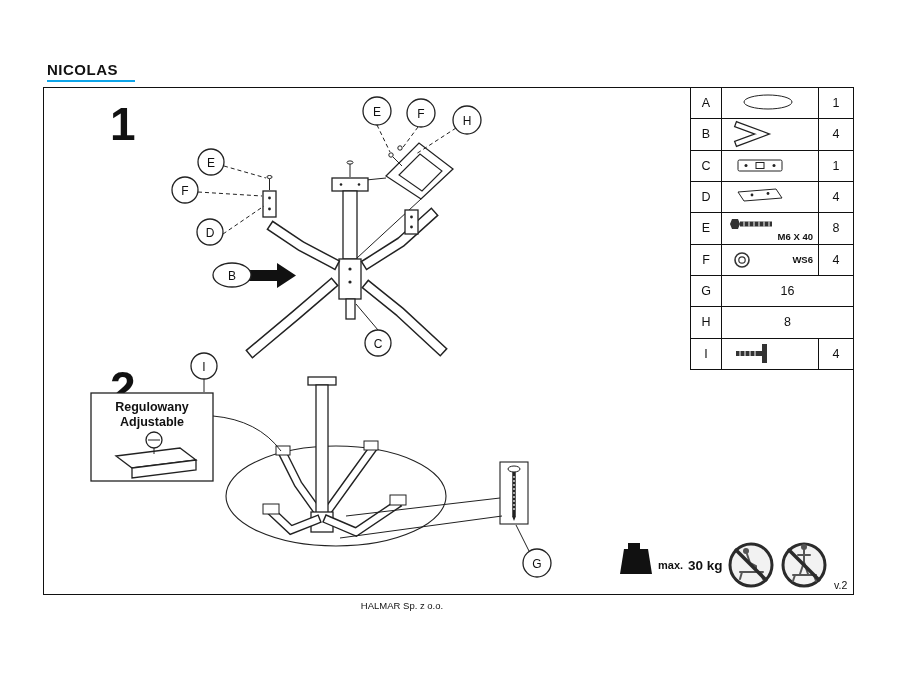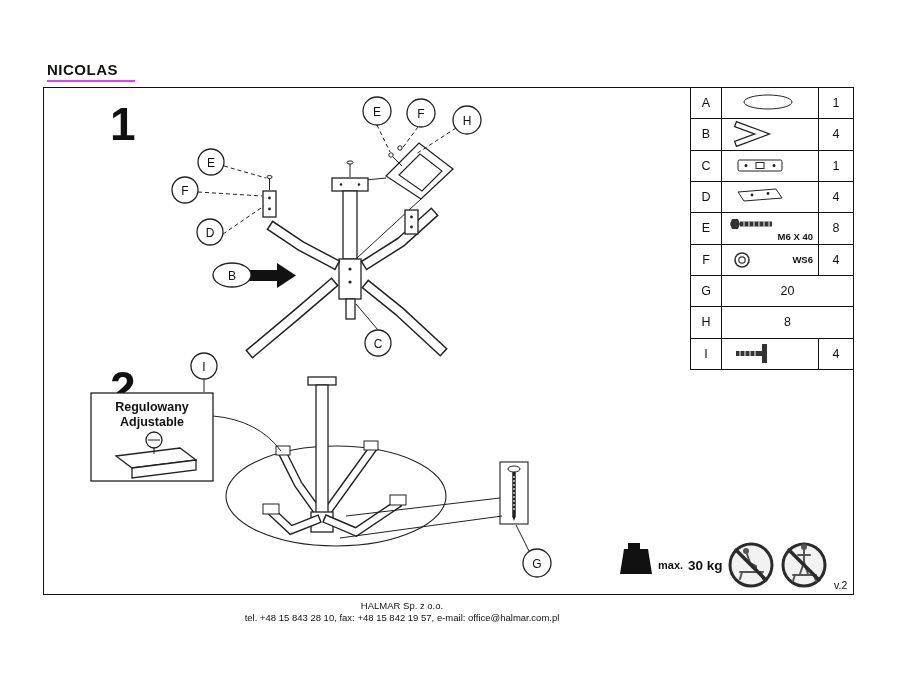--- a/index.html
+++ b/index.html
@@ -1,18 +1,18 @@
 <!DOCTYPE html>
 <html><head>
 <meta charset="utf-8">
 <style>
   html,body{margin:0;padding:0;background:#fff;}
   .sheet{position:relative;width:900px;height:675px;background:#fff;
          font-family:"Liberation Sans",sans-serif;color:#111;overflow:hidden;}
-  .title-wrap{position:absolute;left:47px;top:61px;width:88px;border-bottom:2px solid #d946ef;
+  .title-wrap{position:absolute;left:47px;top:61px;width:88px;border-bottom:2px solid #0ea5e9;
               font-weight:bold;font-size:15px;letter-spacing:.5px;padding-bottom:2px;}
   .frame{position:absolute;left:43px;top:87px;width:811px;height:508px;
          border:1px solid #111;box-sizing:border-box;}
   .frame > svg{position:absolute;left:0;top:0;}
   svg text{font-family:"Liberation Sans",sans-serif;}
 
   
   .pt{position:absolute;top:0;right:0;width:162px;height:282px;display:flex;flex-direction:column;
       background:#fff;border-left:1px solid #111;z-index:2;}
   .prow{flex:1;display:flex;border-bottom:1px solid #111;min-height:0;}
@@ -326,21 +326,21 @@
             <circle cx="20" cy="15" r="7" fill="#fff" stroke="#333" stroke-width="1.6"></circle>
             <circle cx="20" cy="15" r="3.2" fill="#fff" stroke="#333" stroke-width="1.2"></circle>
           </svg>
           <span class="plabel mid">WS6</span>
         </div>
         <div class="pcell qty">4</div>
       </div>
 
       <div class="prow">
         <div class="pcell letter">G</div>
-        <div class="pcell qty">20</div>
+        <div class="pcell qty">16</div>
       </div>
 
       <div class="prow">
         <div class="pcell letter">H</div>
         <div class="pcell qty">8</div>
       </div>
 
       <div class="prow">
         <div class="pcell letter">I</div>
         <div class="pcell icon">
@@ -355,16 +355,15 @@
           <span class="plabel"></span>
         </div>
         <div class="pcell qty">4</div>
       </div>
 
     </div>
   </div>
 
   <div class="footer">
     <div>HALMAR Sp. z o.o.</div>
-    <div>tel. +48 15 843 28 10, fax: +48 15 842 19 57, e-mail: office@halmar.com.pl</div>
   </div>
 
 </div>
 
 </body></html>

